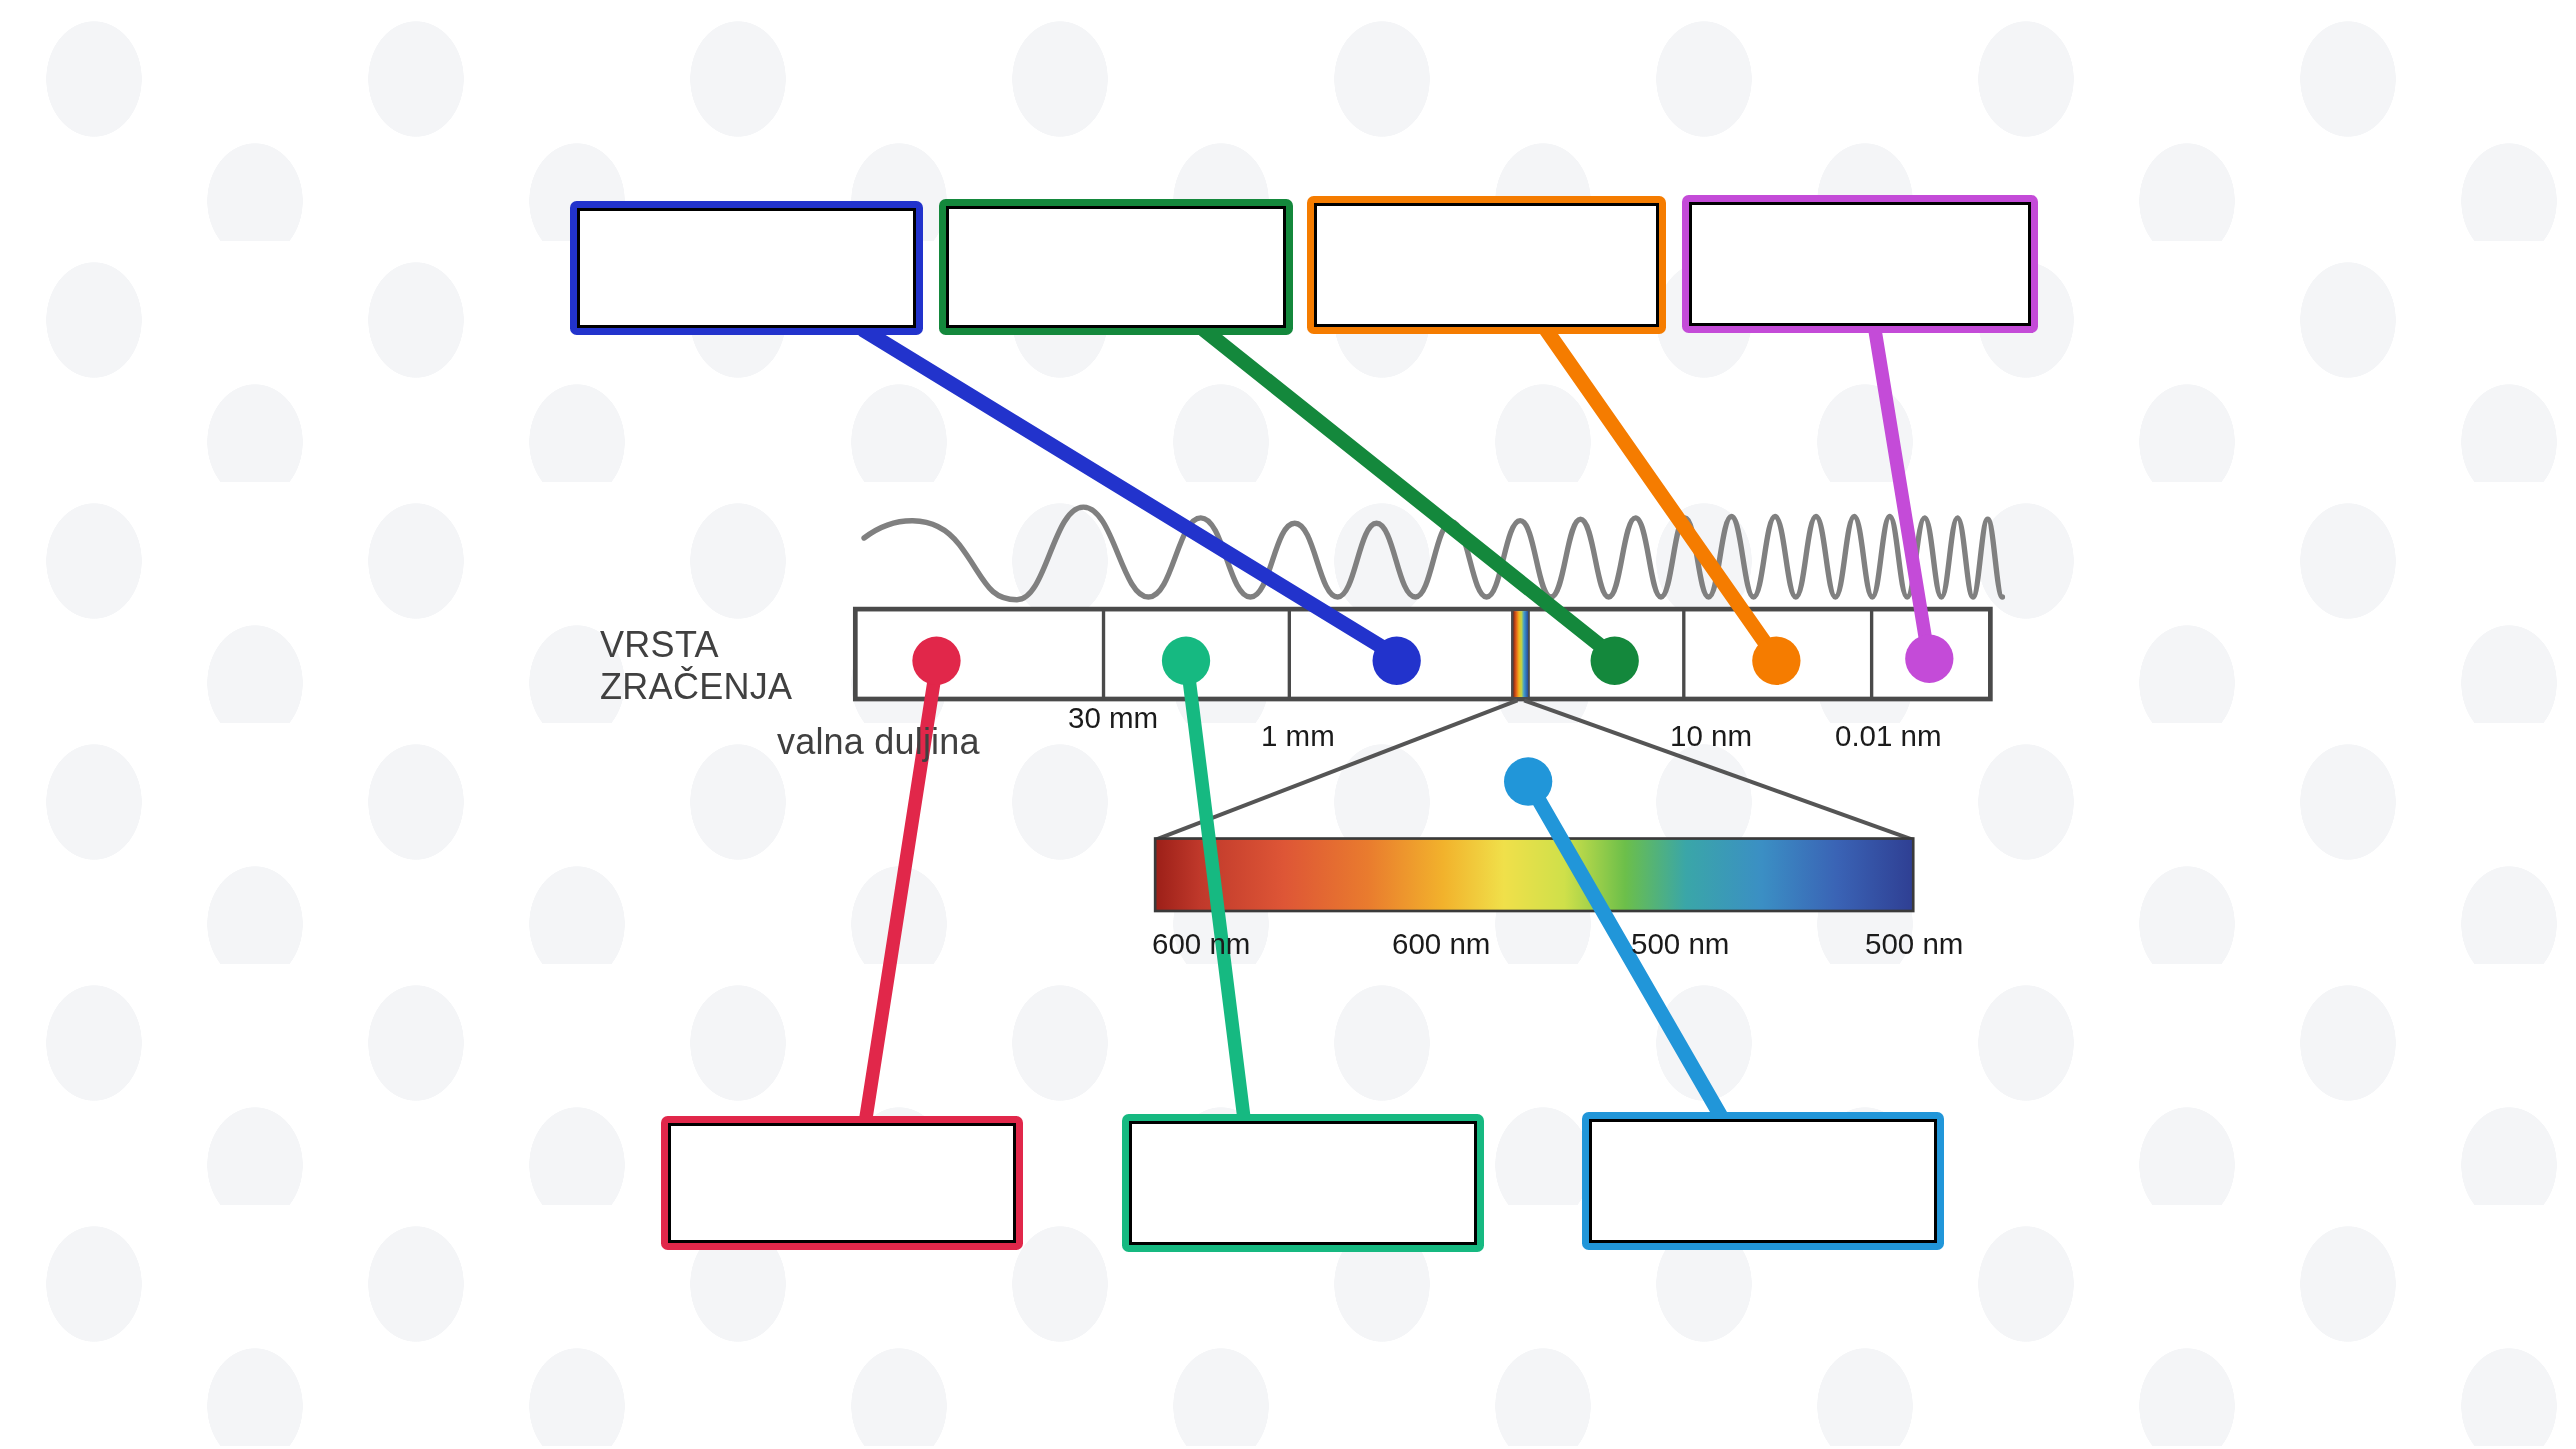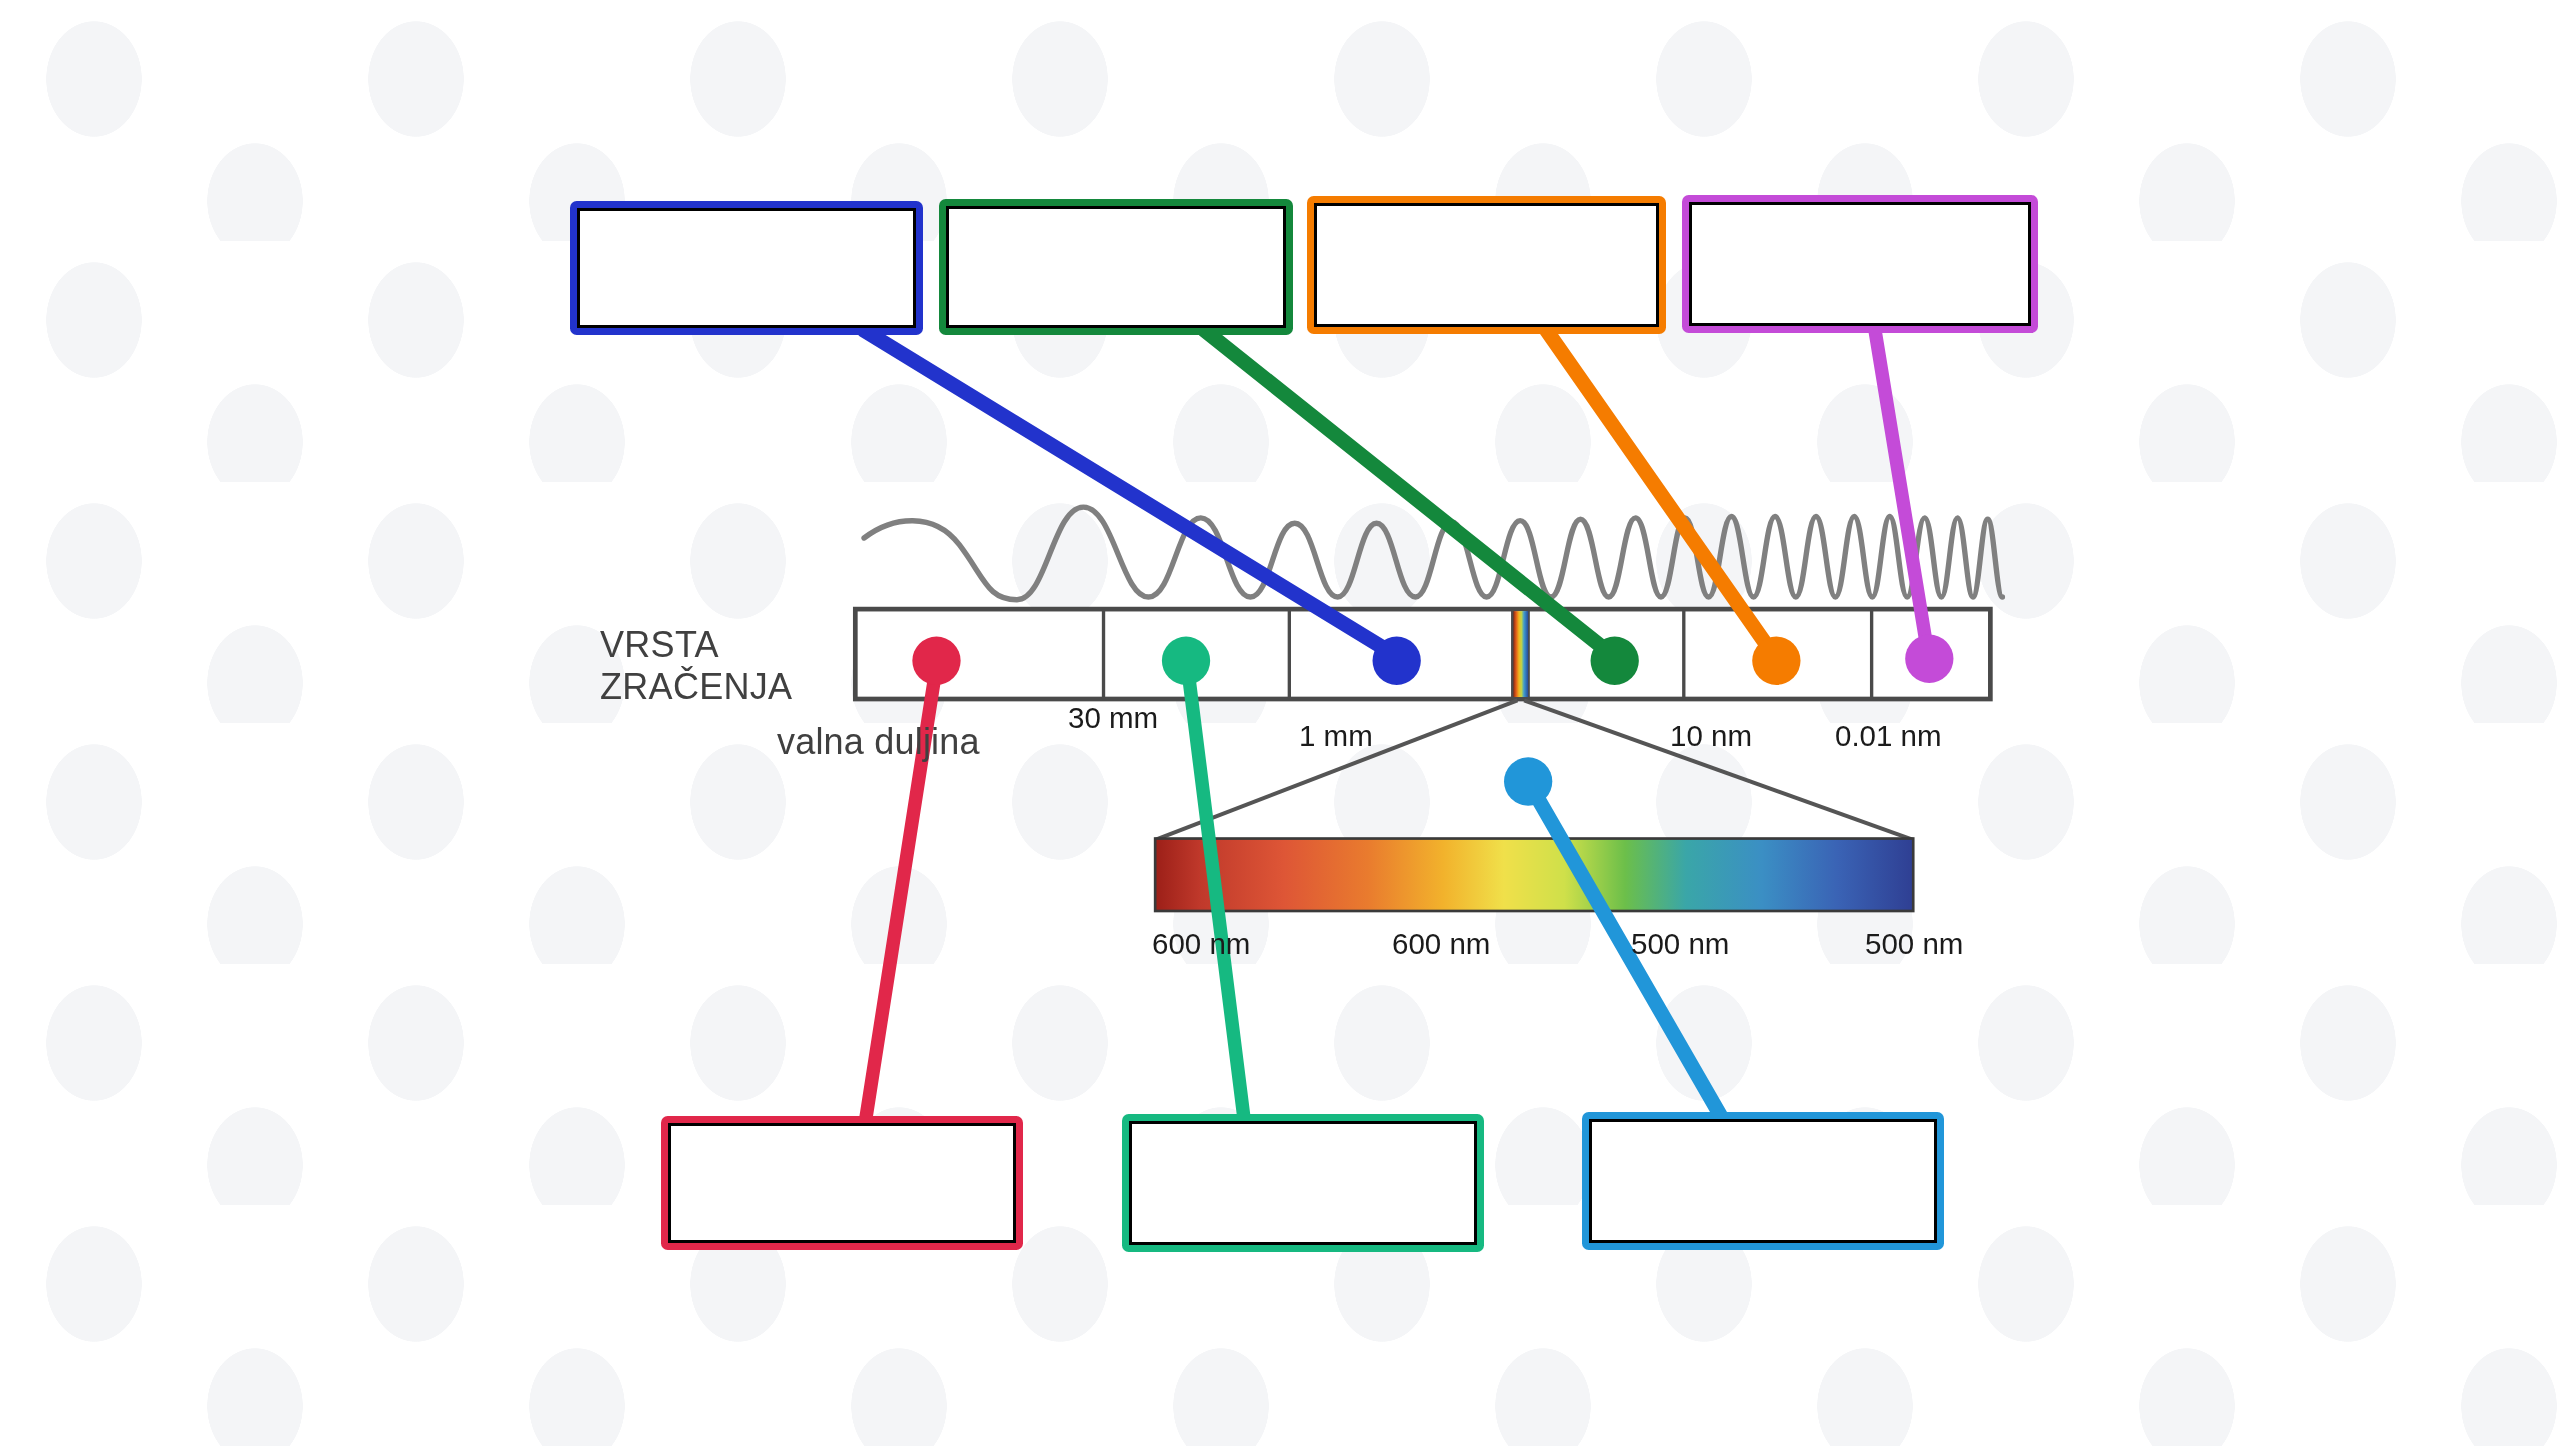--- a/index.html
+++ b/index.html
@@ -160,21 +160,21 @@
 
 </svg>
 
 <div class="lbl" id="vrsta">
   <div>VRSTA</div>
   <div>ZRAČENJA</div>
 </div>
 <div class="lbl" id="valna">valna duljina</div>
 
 <div class="lbl tick" style="left:1068px;top:701px;text-align:right;">30 mm</div>
-<div class="lbl tick" style="left:1299px;top:719px;">1 mm</div>
+<div class="lbl tick" style="left:1261px;top:719px;">1 mm</div>
 <div class="lbl tick" style="left:1670px;top:719px;">10 nm</div>
 <div class="lbl tick" style="left:1835px;top:719px;">0.01 nm</div>
 
 <div class="lbl vis-tick" style="left:1152px;top:927px;">600 nm</div>
 <div class="lbl vis-tick" style="left:1392px;top:927px;">600 nm</div>
 <div class="lbl vis-tick" style="left:1631px;top:927px;">500 nm</div>
 <div class="lbl vis-tick" style="left:1865px;top:927px;">500 nm</div>
 
 <div class="ansbox" id="box-top-1" style="left:570px;top:201px;width:353px;height:134px;background:#2233cc;">
   <div class="inner"></div>

